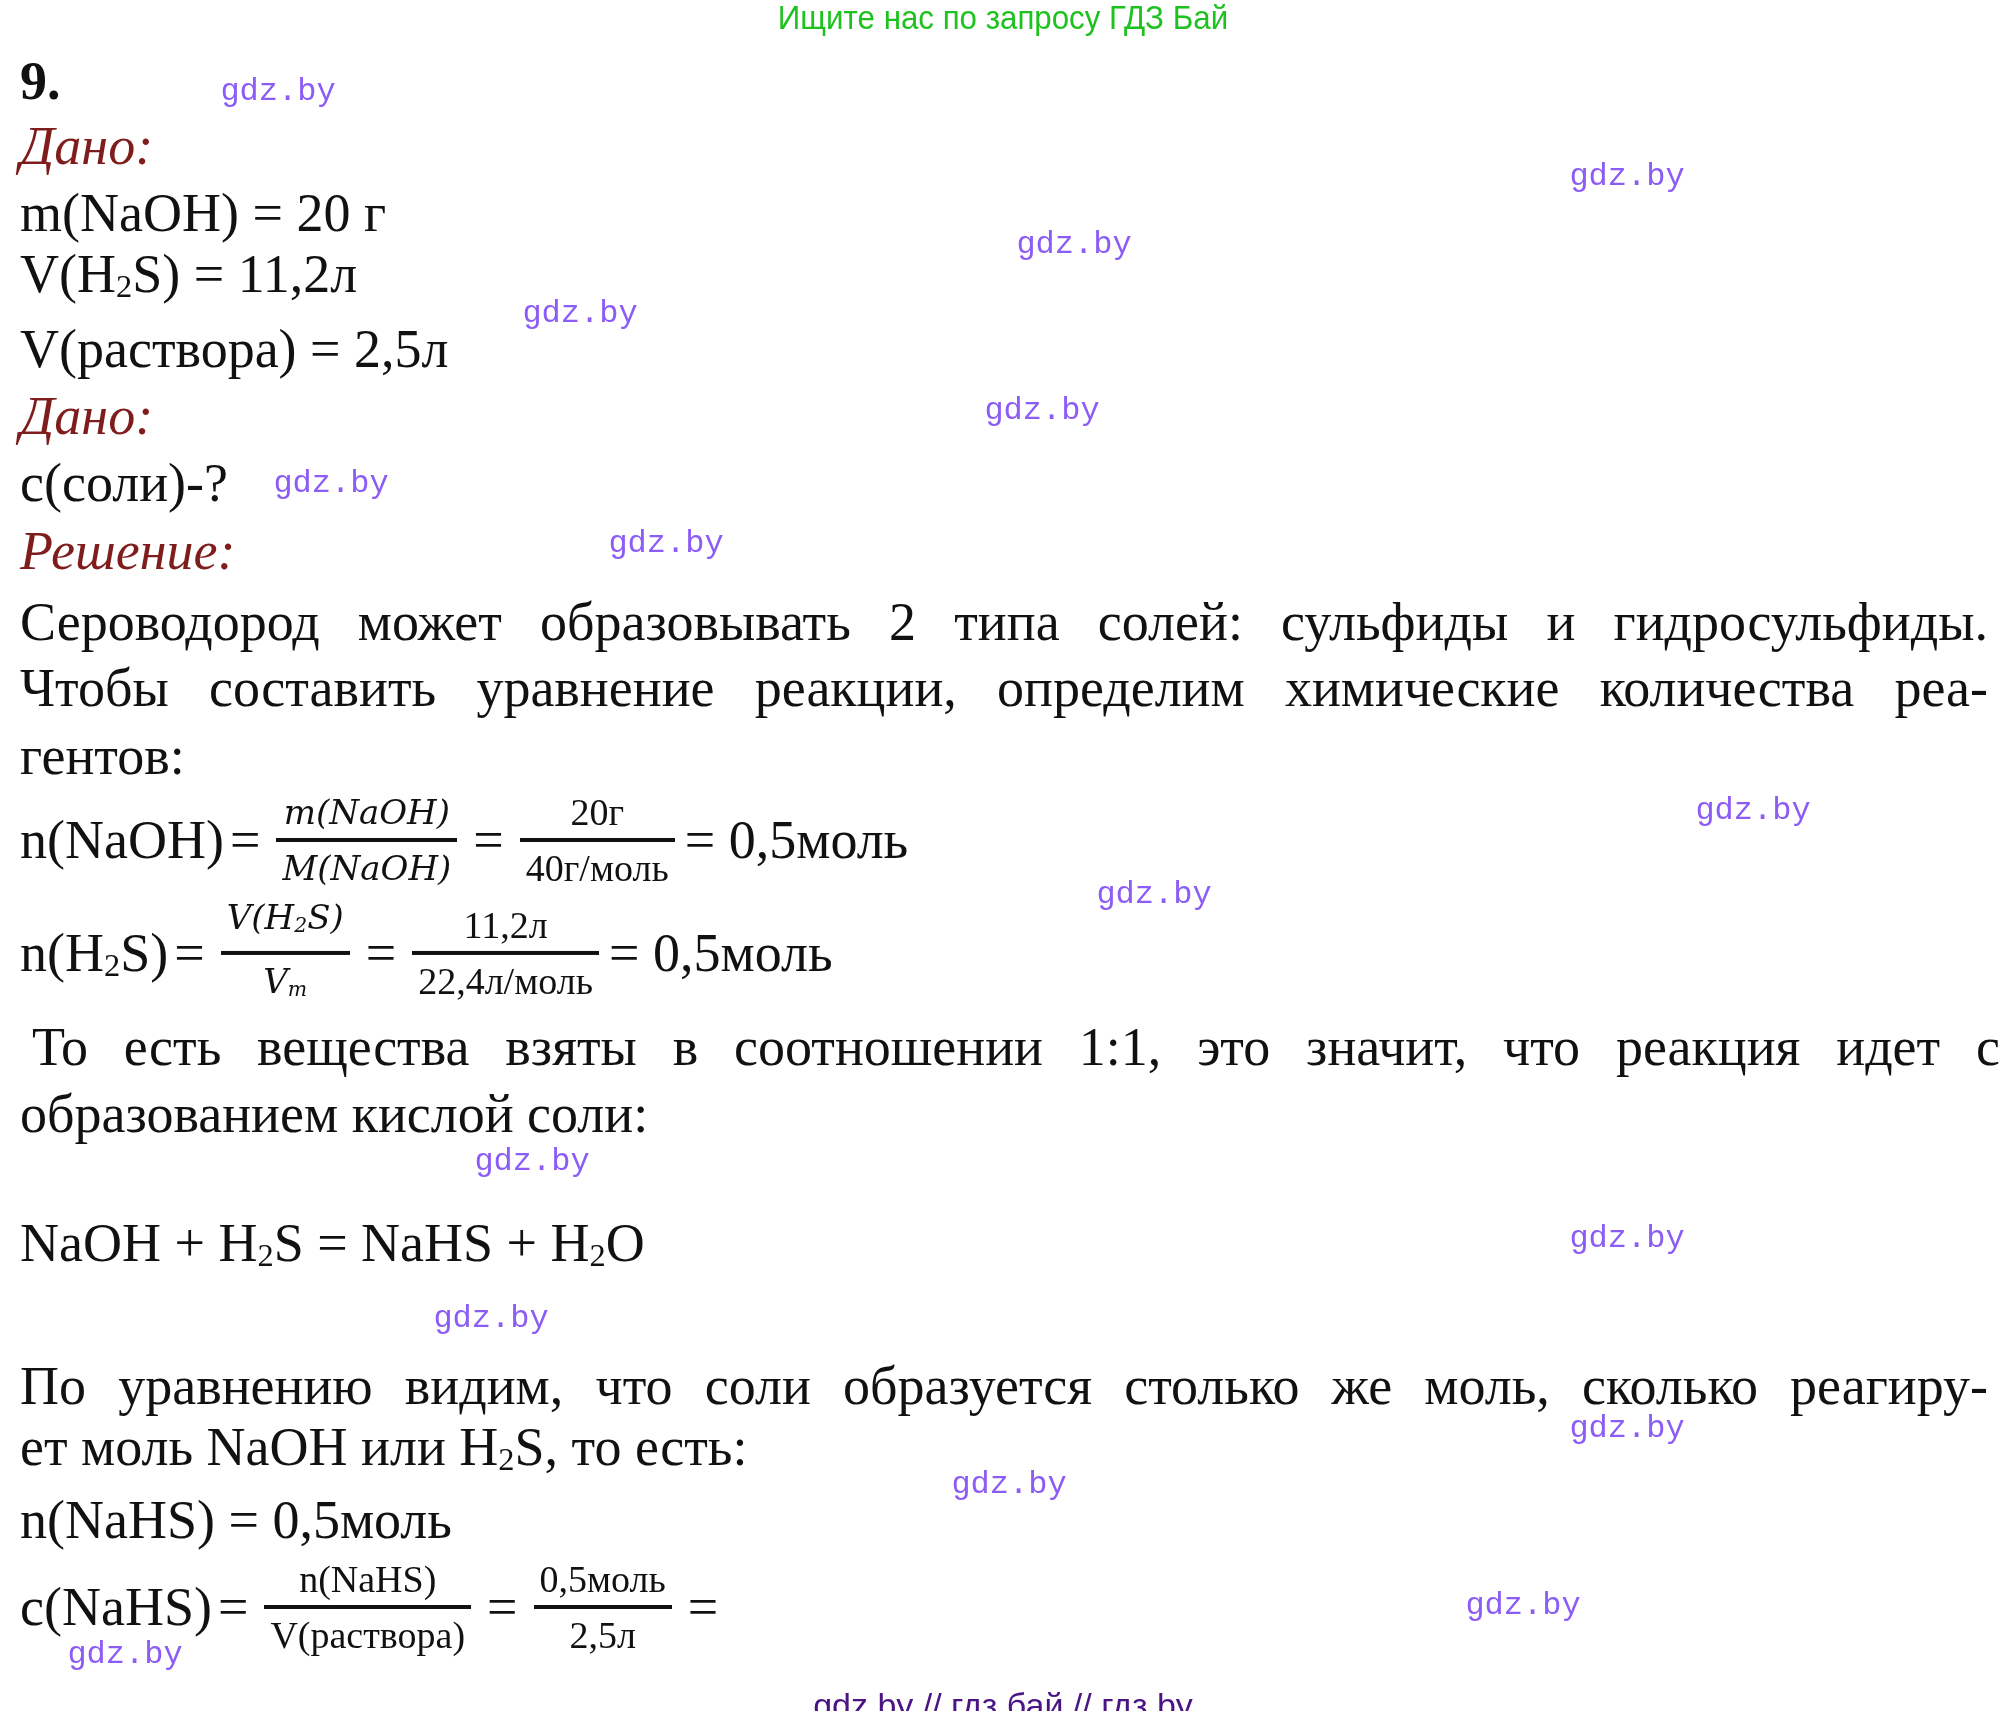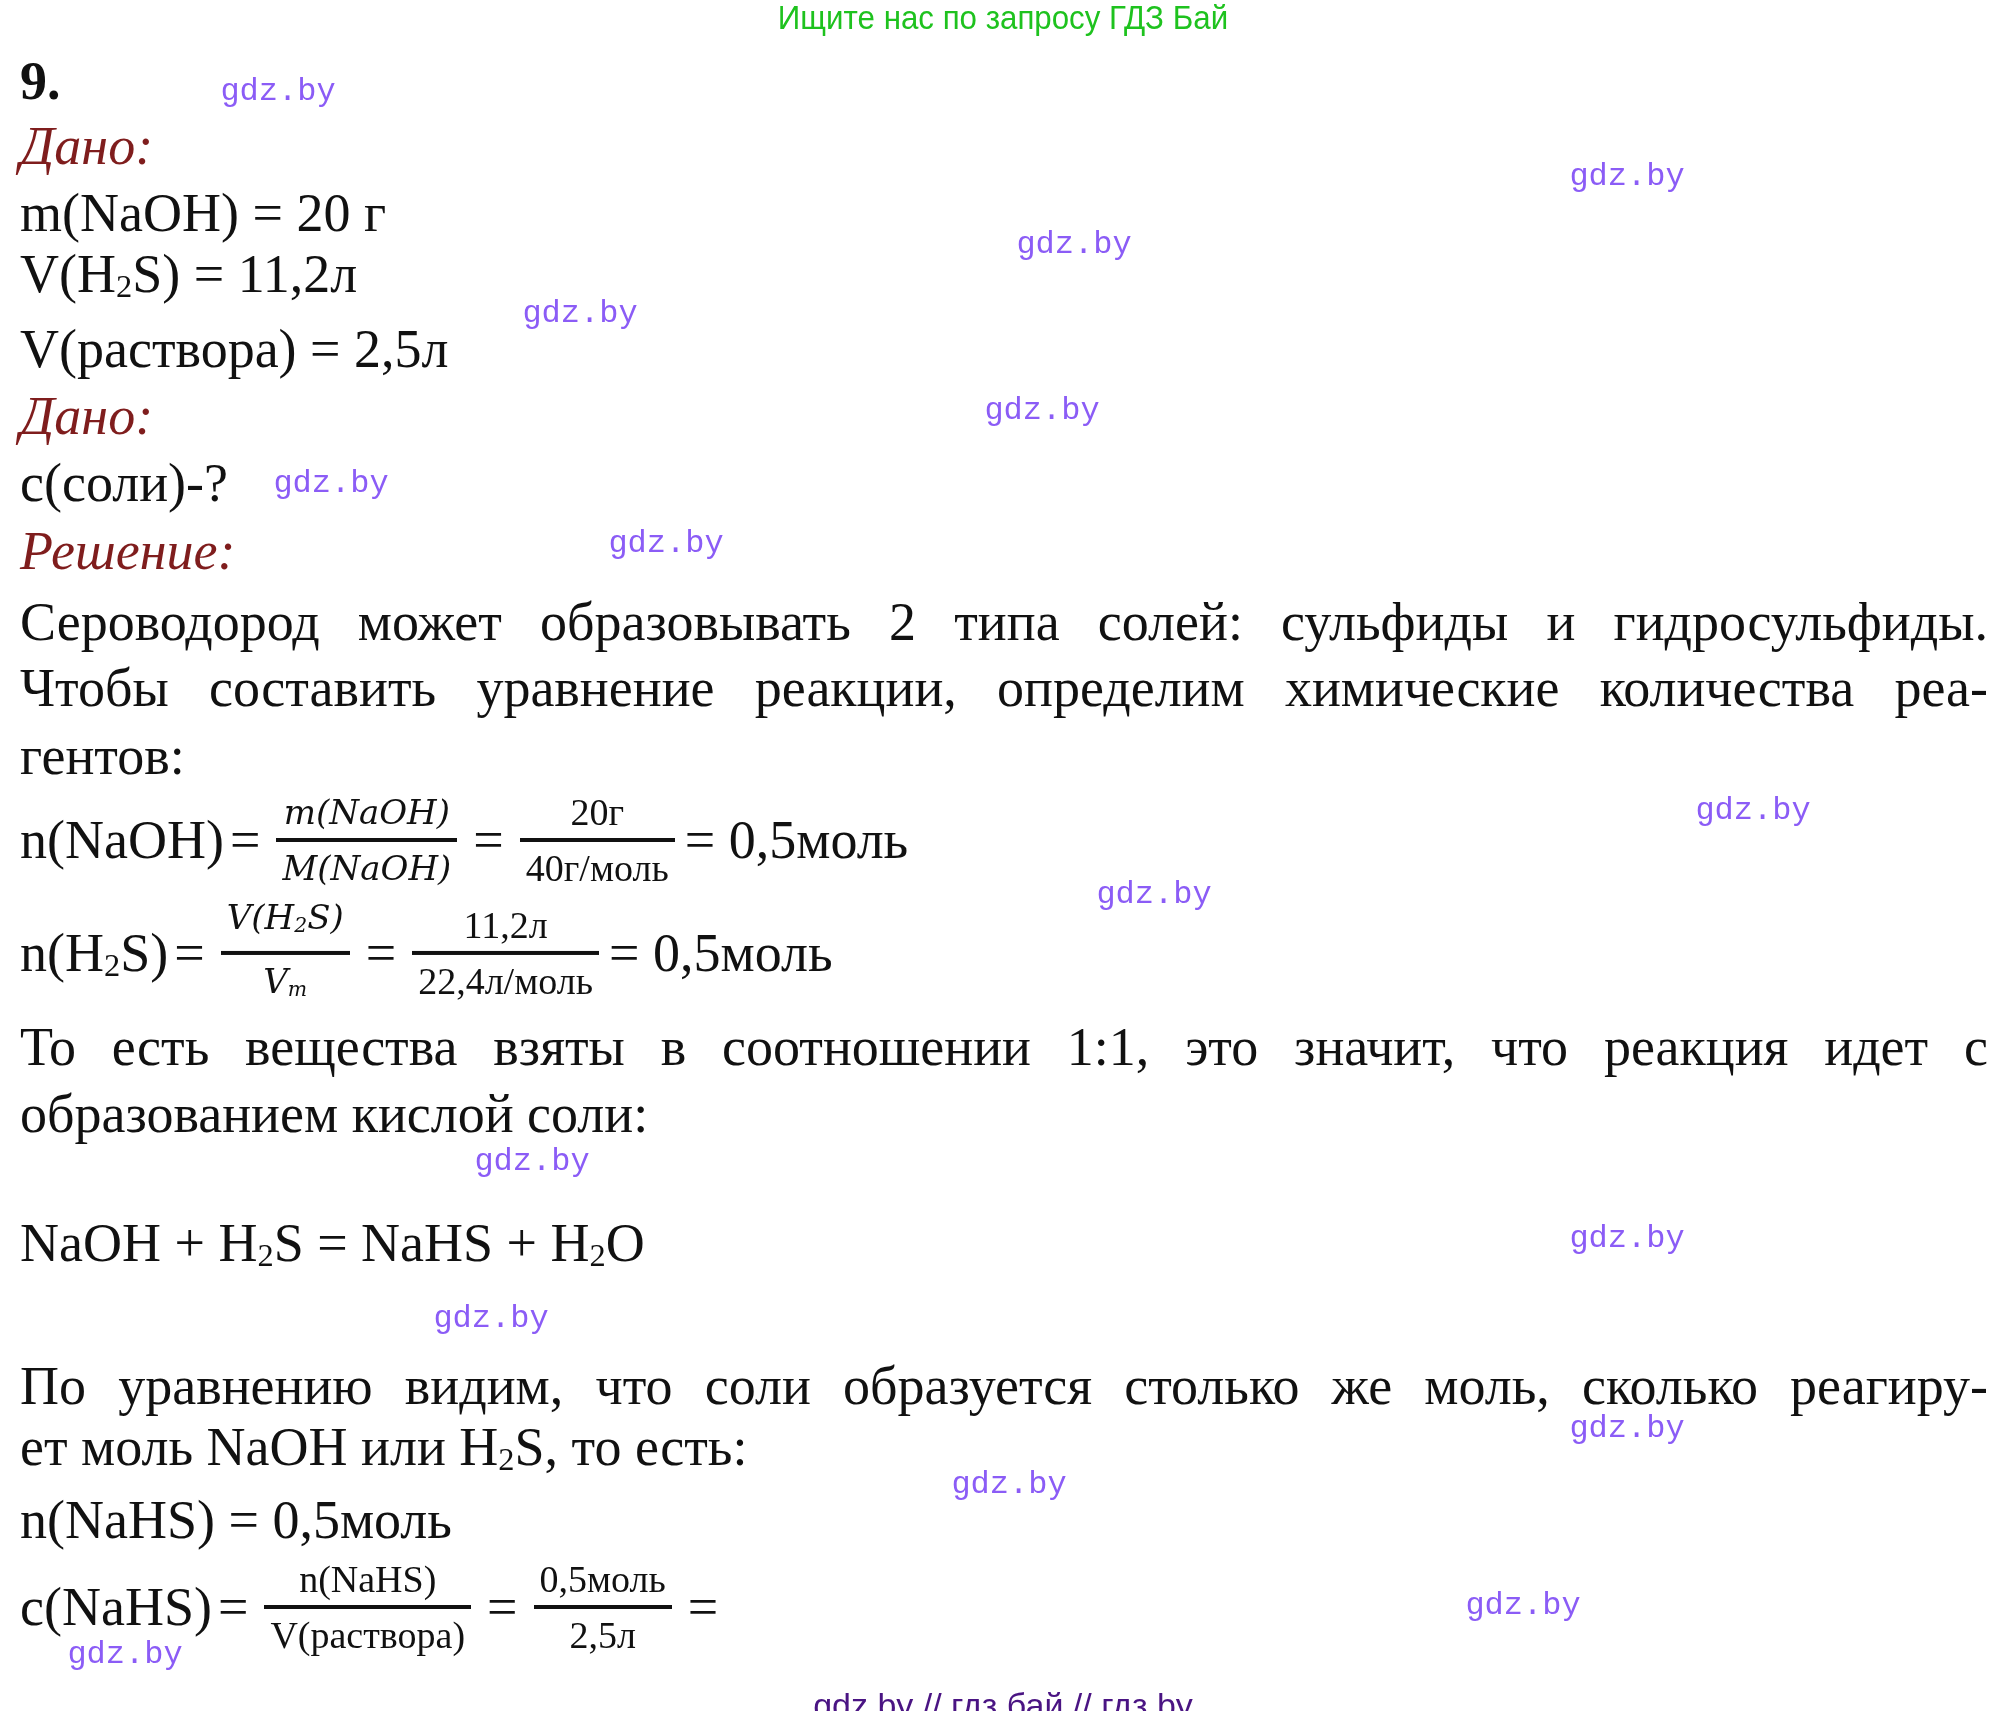--- a/index.html
+++ b/index.html
@@ -81,21 +81,21 @@
   </span>
   <span class="op">=</span>
   <span class="frac">
     <span class="numr">11,2л</span>
     <span class="bar"></span>
     <span class="den">22,4л/моль</span>
   </span>
   <span>= 0,5моль</span>
 </div>
 
-<div class="abs line" style="top:1047px; width:1968px; text-align:justify; text-align-last:justify;">То есть вещества взяты в соотношении 1:1, это значит, что реакция идет с</div>
+<div class="abs line" style="top:1047px; width:1968px; text-align:justify; text-align-last:justify;margin-left:12px;">То есть вещества взяты в соотношении 1:1, это значит, что реакция идет с</div>
 <div class="abs line" style="top:1114px">образованием кислой соли:</div>
 
 <div class="abs line" style="top:1249px">
   <span>NaOH + H</span><sub>2</sub><span>S = NaHS + H</span><sub>2</sub><span>O</span>
 </div>
 
 <div class="abs line" style="top:1386px; width:1968px; text-align:justify; text-align-last:justify;">По уравнению видим, что соли образуется столько же моль, сколько реагиру-</div>
 <div class="abs line" style="top:1453px">
   <span>ет моль NaOH или H</span><sub>2</sub><span>S, то есть:</span>
 </div>

